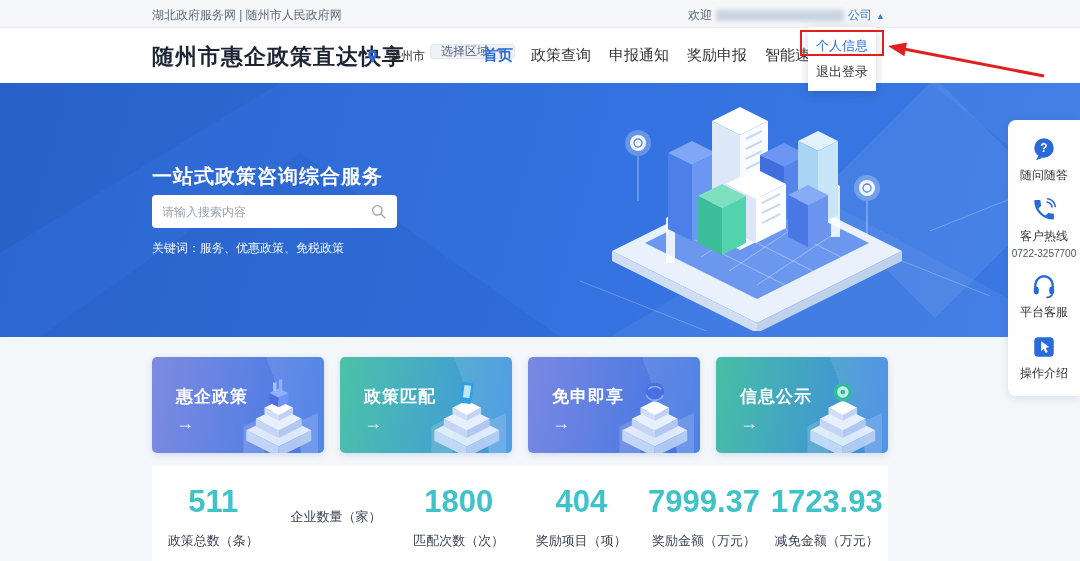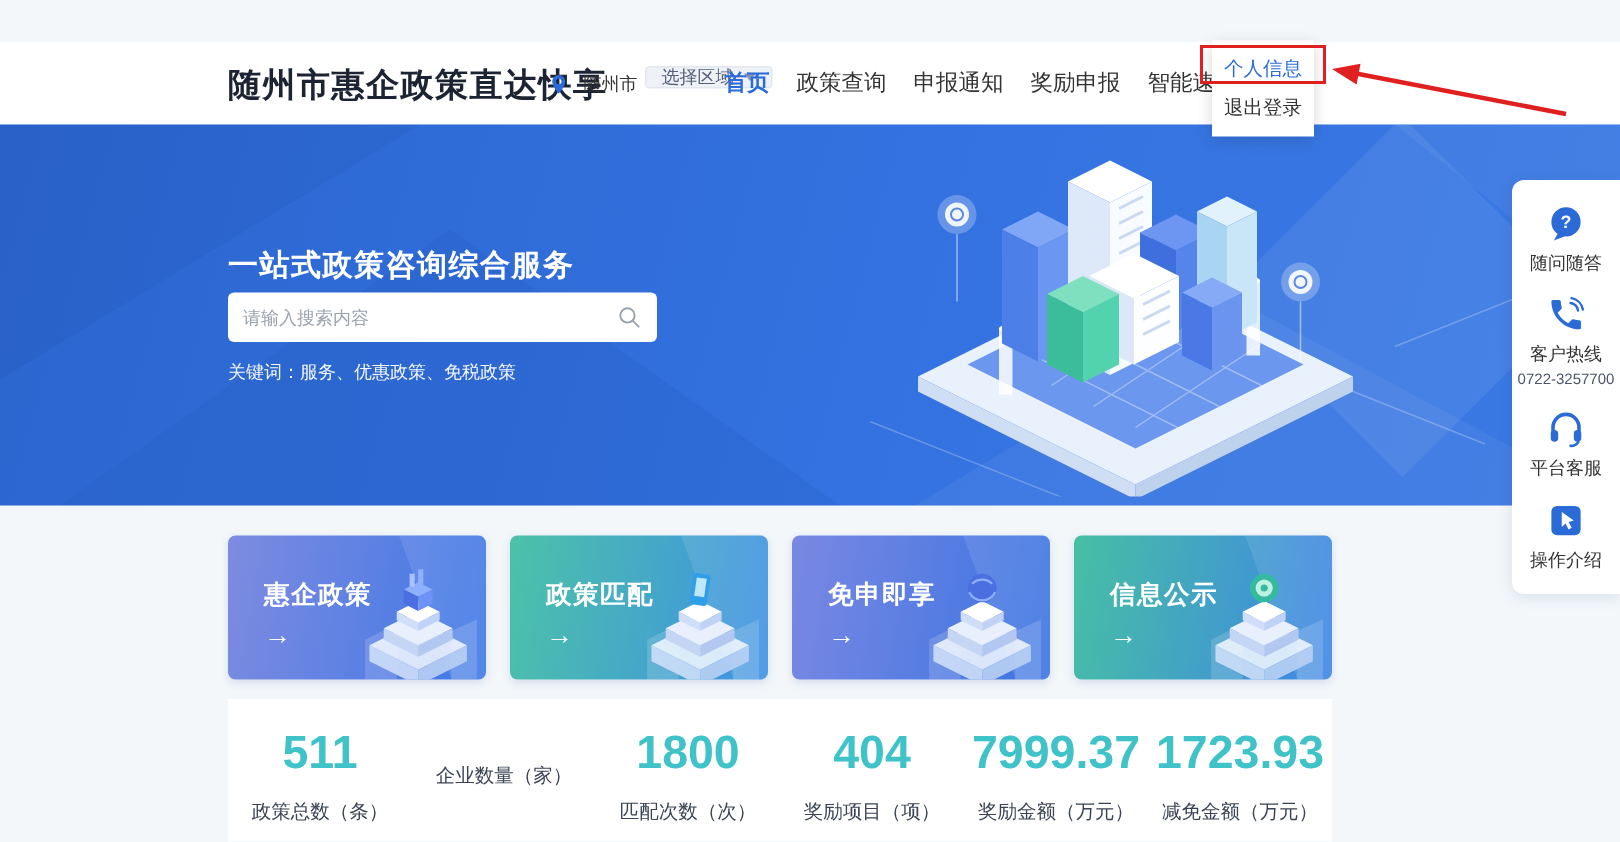--- a/index.html
+++ b/index.html
@@ -28,21 +28,21 @@
   .caret-down { width:0; height:0; border-left:4px solid transparent; border-right:4px solid transparent; border-top:5px solid #8a97ad; }
   .main-nav { position:absolute; left:483px; top:0; height:55px; display:flex; align-items:center; gap:18px; }
   .nav-item { font-size:15px; color:#333; cursor:pointer; white-space:nowrap; }
   .nav-item.active { color:#2b6bd8; font-weight:bold; }
 
   
   .banner { position:absolute; left:0; top:83px; width:1080px; height:254px;
     background:linear-gradient(105deg,#2c66cf 0%,#3372e0 55%,#3b7ae4 100%); overflow:hidden; }
   .banner-deco { position:absolute; left:0; top:0; }
   .hero-title { position:absolute; left:152px; top:80px; font-size:20px; font-weight:bold; color:#ffffff; letter-spacing:1px; }
-  .search-box { position:absolute; left:152px; top:112px; width:286px; height:33px; background:#ffffff; border-radius:4px;
+  .search-box { position:absolute; left:152px; top:112px; width:245px; height:33px; background:#ffffff; border-radius:4px;
     display:flex; align-items:center; padding:0 10px; }
   .search-box input { flex:1; border:none; outline:none; font-size:12px; color:#333; font-family:inherit; background:transparent; }
   .search-box input::placeholder { color:#9aa3ad; }
   .search-icon { cursor:pointer; display:flex; }
   .hero-keywords { position:absolute; left:152px; top:157px; font-size:12px; color:rgba(255,255,255,.95); cursor:pointer; }
   .illustration { position:absolute; left:570px; top:8px; }
 
   
   .side-panel { position:absolute; left:1008px; top:120px; width:72px; height:276px; background:#ffffff;
     border-radius:8px 0 0 8px; box-shadow:0 2px 10px rgba(30,60,120,.12); z-index:5;
@@ -78,20 +78,29 @@
     display:flex; align-items:center; }
   .stat { flex:1; display:flex; flex-direction:column; align-items:center; gap:12px; margin-top:6px; }
   .stat-value { font-size:31px; font-weight:bold; color:#3fc3c8; letter-spacing:0; }
   .stat-label { font-size:13px; color:#3b4454; white-space:nowrap; }
 </style>
 </head>
 <body>
 
 <div class="page">
 
+  <div class="topbar">
+    <span class="topbar-sites">湖北政府服务网 | 随州市人民政府网</span>
+    <div class="topbar-user">
+      <span class="welcome">欢迎</span>
+      <span class="blur-bar"></span>
+      <span class="company">公司</span>
+      <span class="caret-up">▲</span>
+    </div>
+  </div>
 
   <div class="header">
     <div class="site-title">随州市惠企政策直达快享</div>
     <div class="loc-group">
       <svg width="13" height="15" viewBox="0 0 24 26">
         <path d="M12 1C7.6 1 4 4.6 4 9c0 6 8 15 8 15s8-9 8-15c0-4.4-3.6-8-8-8zm0 11.3A3.3 3.3 0 1 1 12 5.7a3.3 3.3 0 0 1 0 6.6z" fill="#2b6bd8"></path>
       </svg>
       <span class="city">随州市</span>
     </div>
     <button class="region-btn">

